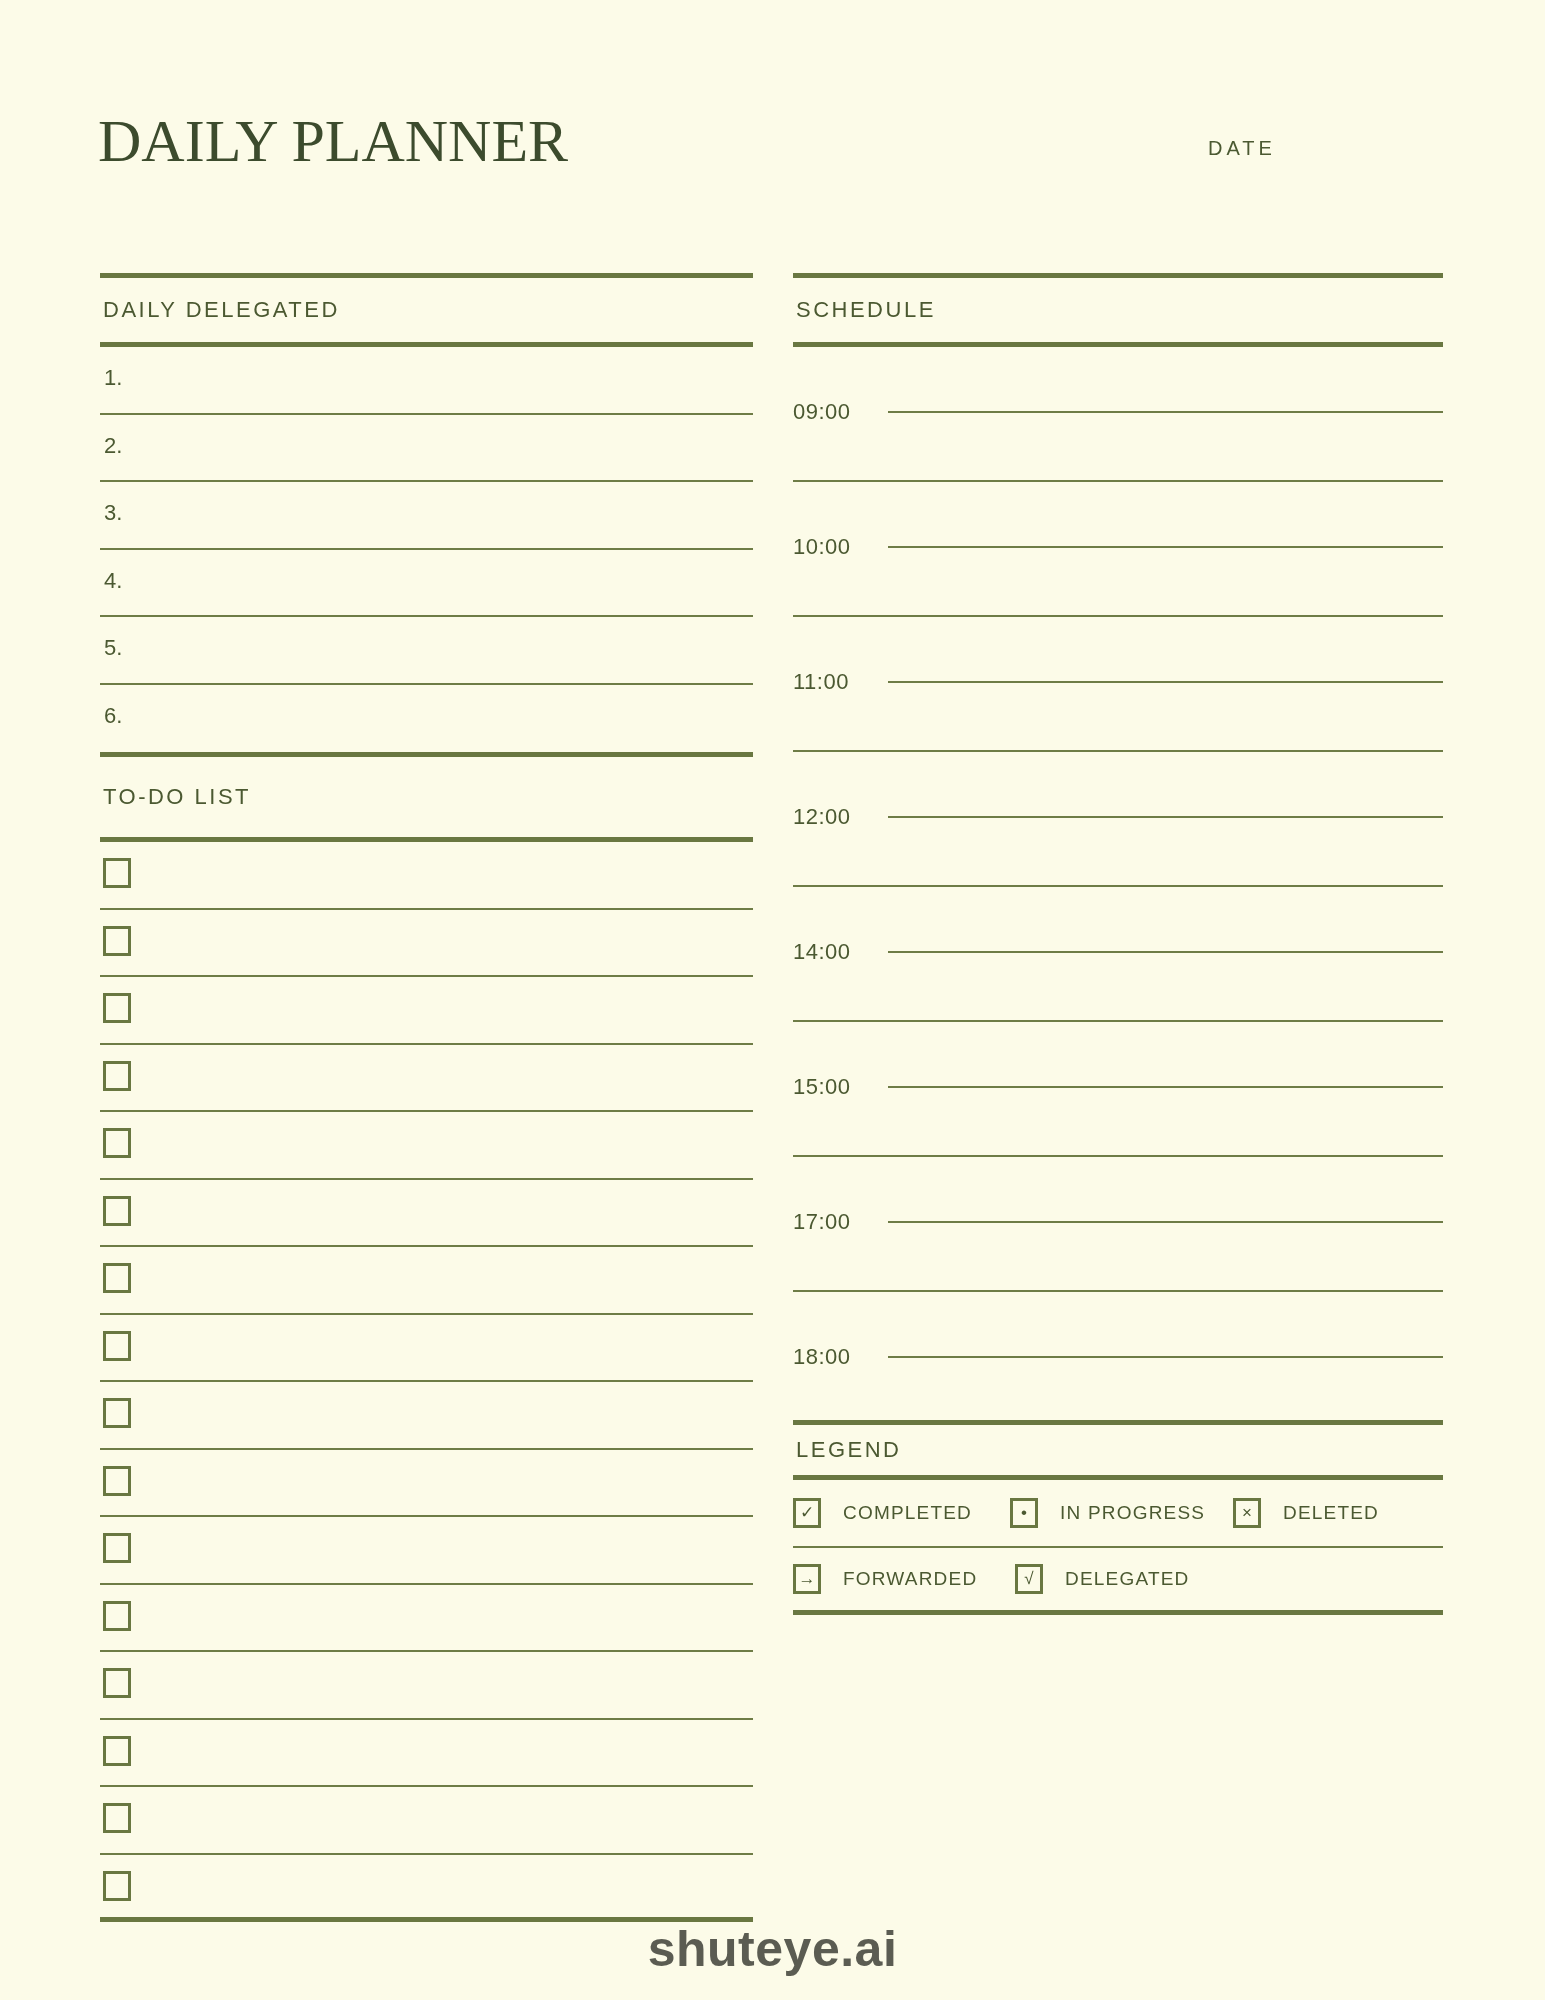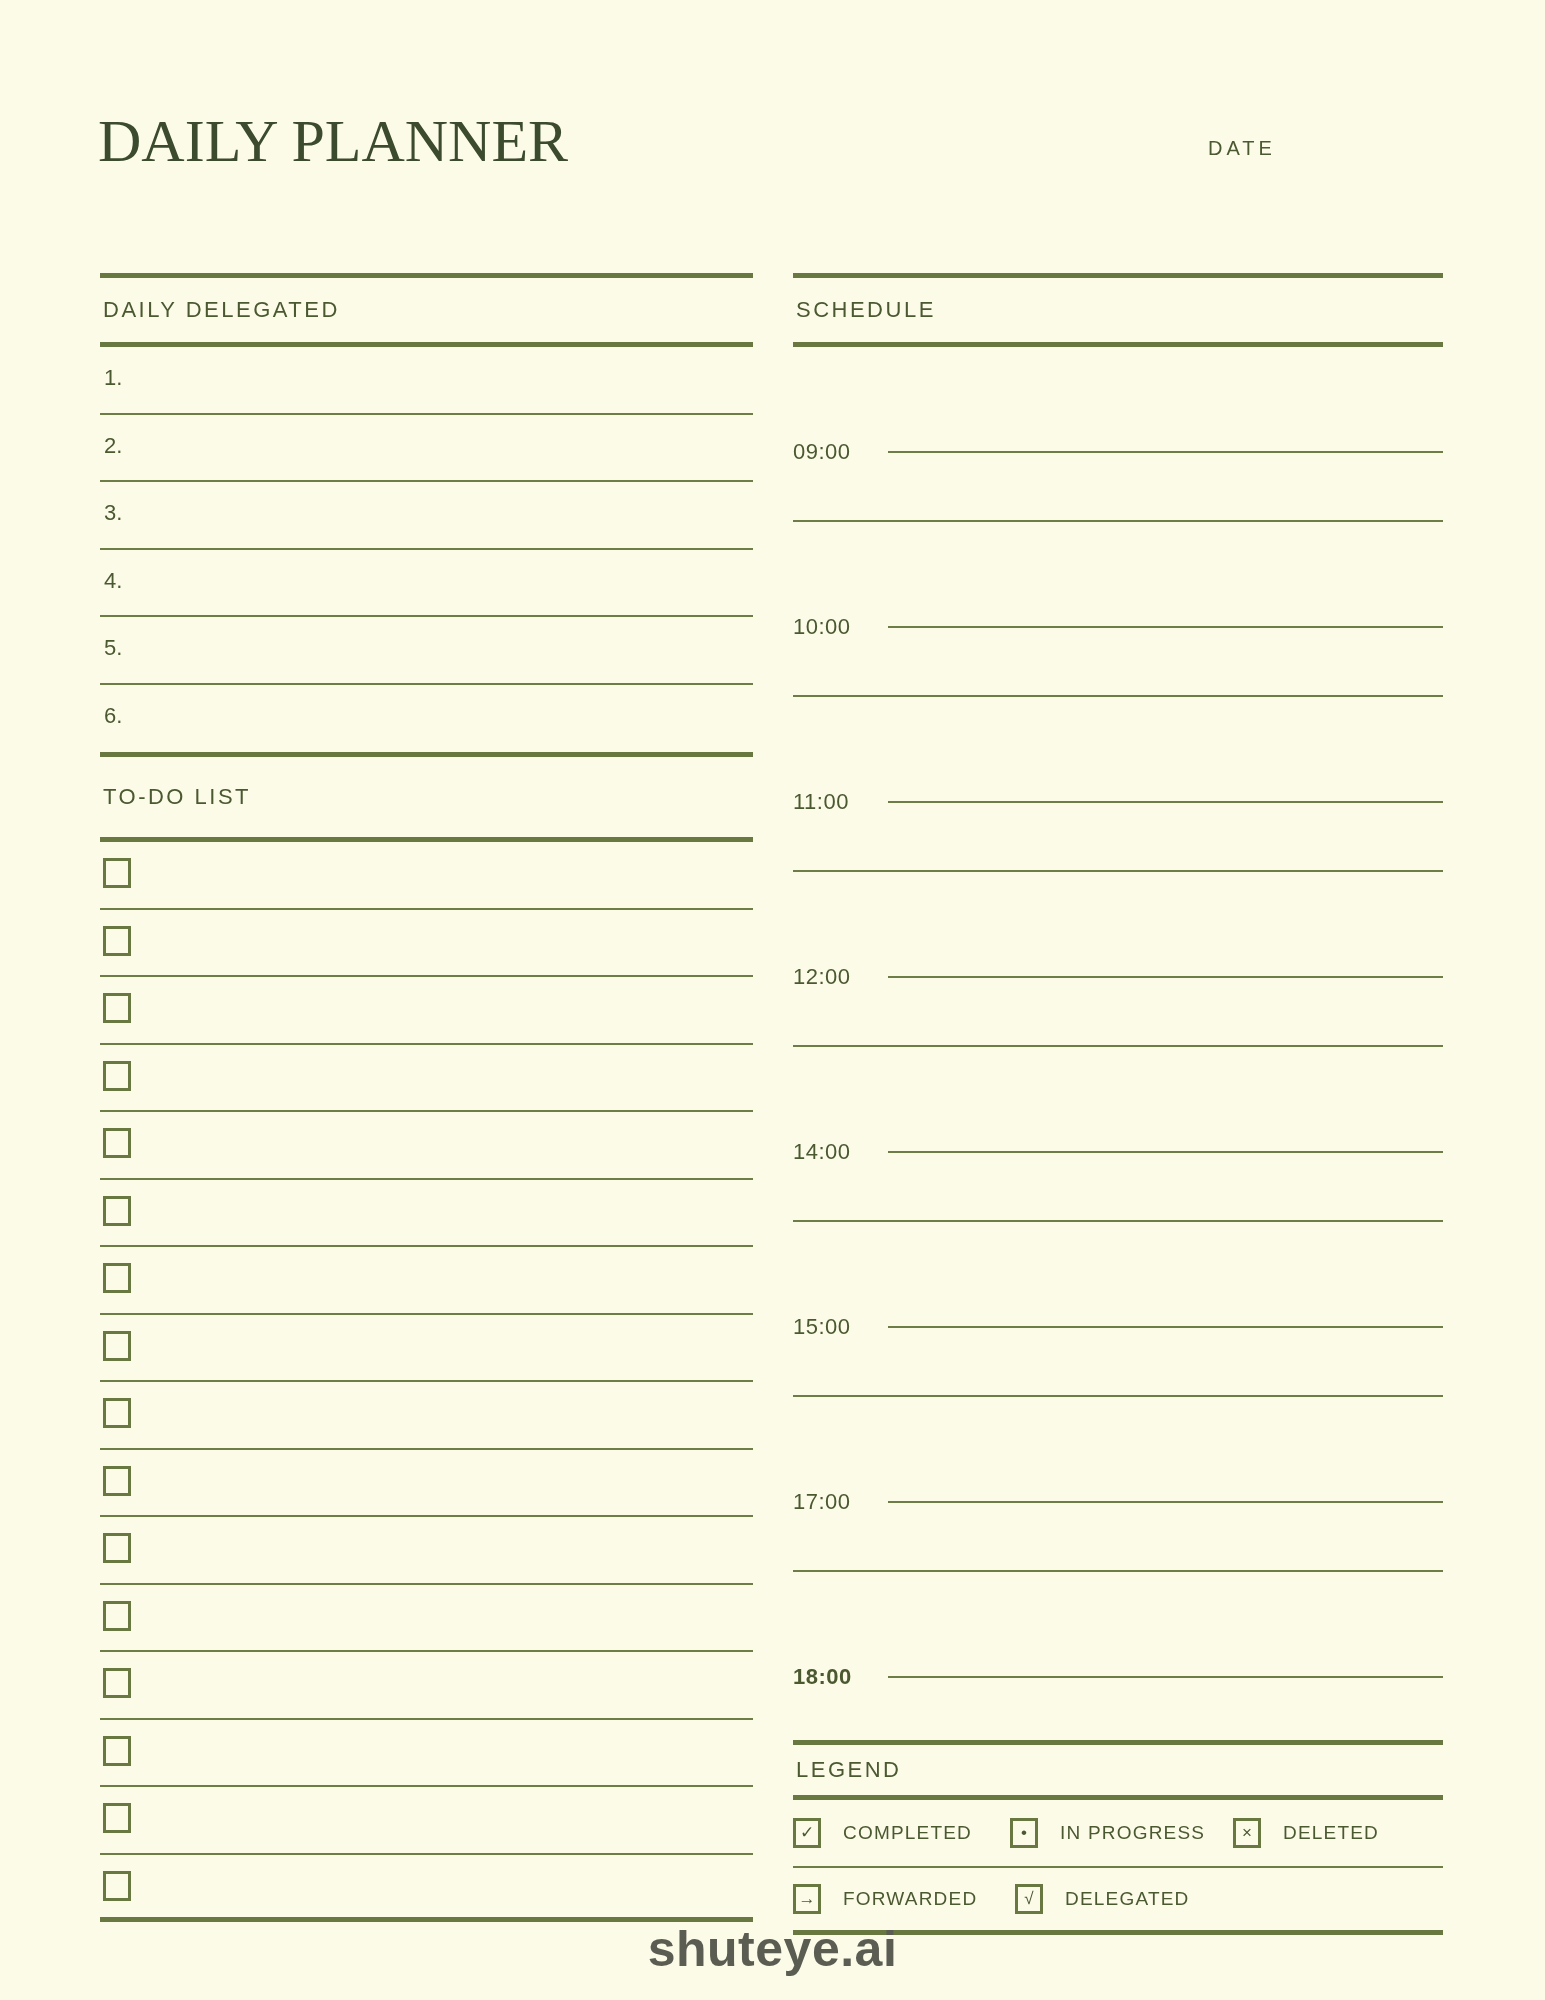--- a/index.html
+++ b/index.html
@@ -81,26 +81,25 @@
     border: 3px solid var(--rule, #697741);
     background: transparent;
   }
 
   
   .hour-block {
     box-sizing: border-box;
     height: 135px;
     border-bottom: 2.5px solid var(--rule_thin, #6E7C46);
   }
-  .hour-block.last { height: 128px; border-bottom: none; font-weight: bold; }
+  .hour-block.last { height: 128px; border-bottom: none; }
   .hour-line {
     display: flex;
     align-items: center;
     padding-top: 52px;
-    margin-top: 40px;
   }
   .hour-time {
     width: 95px;
     font-size: 22px;
     letter-spacing: 0.5px;
     color: var(--text, #4B5931);
   }
   .hour-rule {
     flex: 1;
     height: 0;

